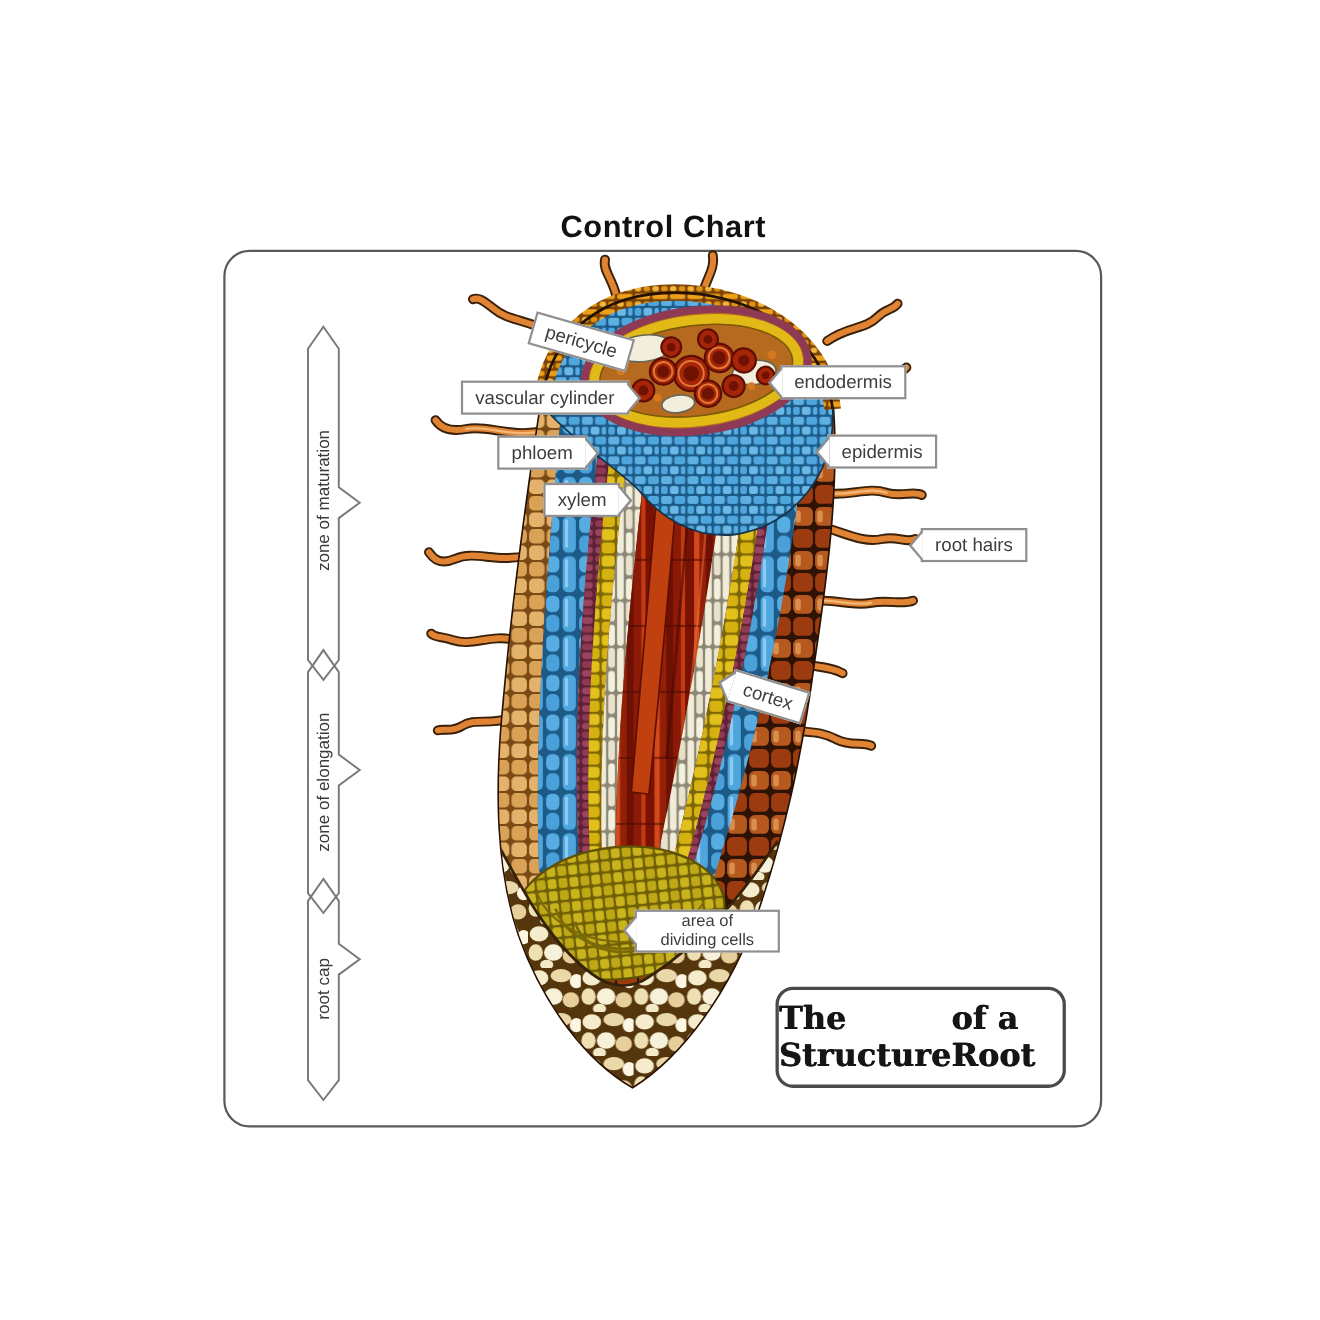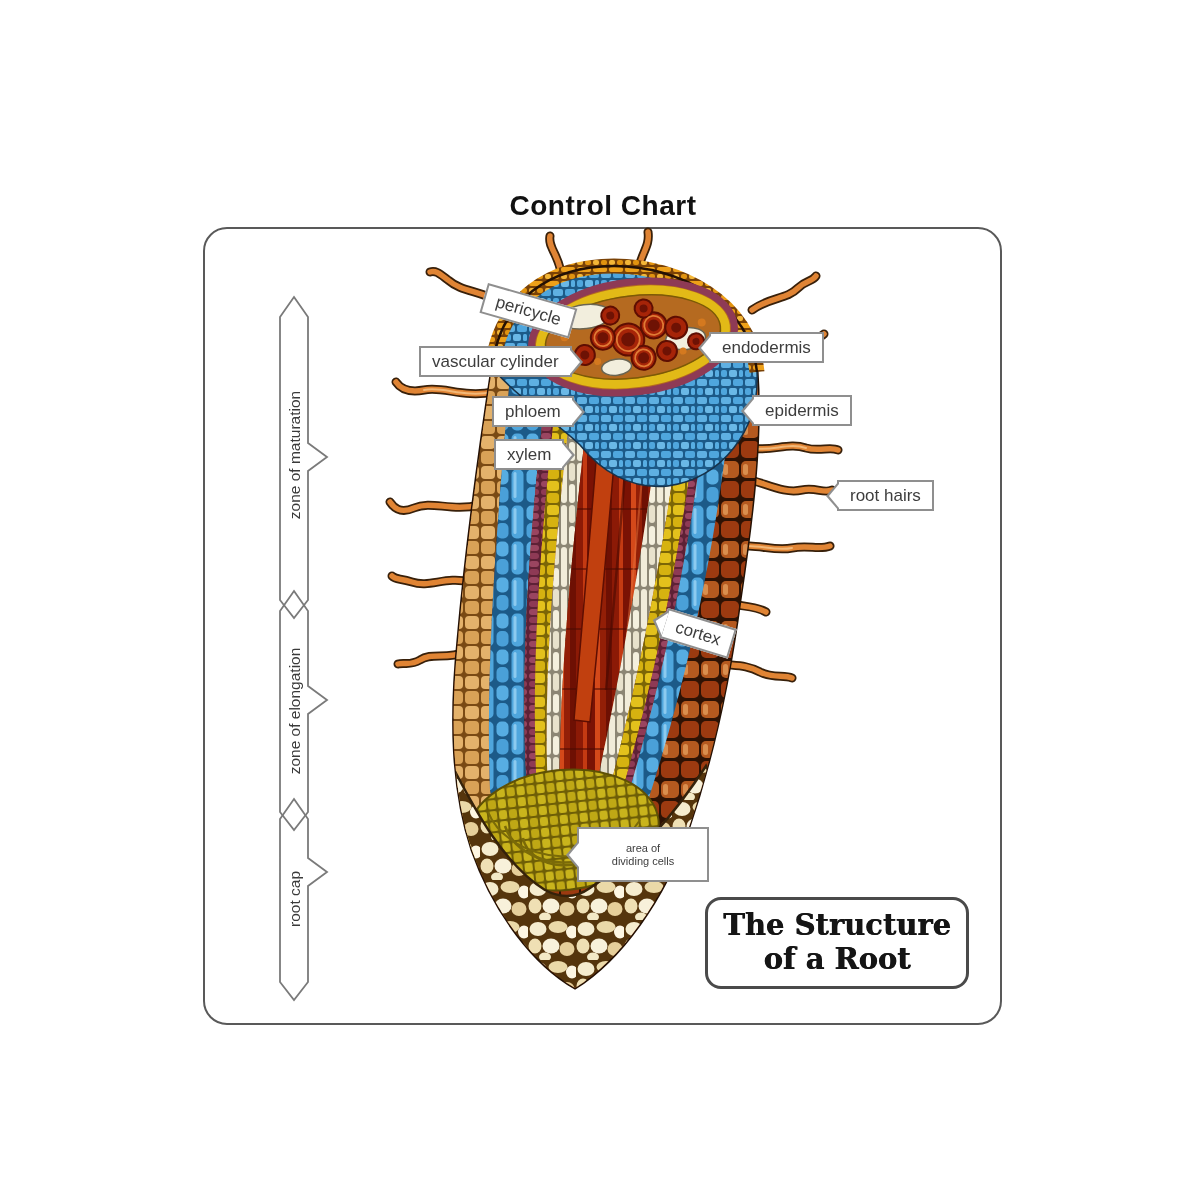--- a/index.html
+++ b/index.html
@@ -19,27 +19,27 @@
   .pt-r::before{content:"";position:absolute;left:100%;top:50%;transform:translateY(-50%);
          border-top:15px solid transparent;border-bottom:15px solid transparent;border-left:13px solid #8f8f8f;}
   .pt-r::after{content:"";position:absolute;left:100%;top:50%;transform:translateY(-50%);
          border-top:12px solid transparent;border-bottom:12px solid transparent;border-left:10px solid #fff;}
   .pt-l::before{content:"";position:absolute;right:100%;top:50%;transform:translateY(-50%);
          border-top:15px solid transparent;border-bottom:15px solid transparent;border-right:13px solid #8f8f8f;}
   .pt-l::after{content:"";position:absolute;right:100%;top:50%;transform:translateY(-50%);
          border-top:12px solid transparent;border-bottom:12px solid transparent;border-right:10px solid #fff;}
   .rot16{transform:rotate(16deg);transform-origin:0 0;}
   .rot17{transform:rotate(17deg);transform-origin:0 0;}
-  .label.multi{white-space:normal;text-align:center;font-size:11px;padding:13px 8px;width:112px;line-height:1.15;}
+  .label.multi{white-space:normal;text-align:center;font-size:15px;padding:0 8px;width:112px;line-height:1.15;}
   
   .zonetext{position:absolute;color:#3a3a3a;font-size:15.5px;white-space:nowrap;z-index:3;
             transform:translate(-50%,-50%) rotate(-90deg);}
   
   .caption{position:absolute;left:705px;top:897px;width:258px;height:86px;border:3px solid #4a4a4a;
-           border-radius:16px;display:flex;flex-direction:column;align-items:center;justify-content:center;
+           border-radius:16px;display:flex;align-items:center;justify-content:center;
            z-index:3;background:#fff;}
   .caption div{font-family:"DejaVu Serif", serif;font-weight:bold;font-size:29px;line-height:1.17;
            color:#151515;text-shadow:.6px 0 0 #151515;}
 </style>
 </head>
 <body>
 
 <div id="stage">
 
   <div class="frame"></div>
@@ -272,21 +272,21 @@
     <g fill="none" stroke="#7a7a7a" stroke-width="1.8" stroke-linejoin="miter">
       <path d="M 294,297 L 308,317 L 308,443 L 327,457 L 308,471 L 308,600 L 294,618 L 280,600 L 280,317 Z"></path>
       <path d="M 294,591 L 308,611 L 308,686 L 327,700 L 308,714 L 308,812 L 294,830 L 280,812 L 280,611 Z"></path>
       <path d="M 294,799 L 308,819 L 308,858 L 327,872 L 308,886 L 308,982 L 294,1000 L 280,982 L 280,819 Z"></path>
     </g>
   </svg>
 
   <div class="label rot16" style="left:488px;top:283px;">pericycle</div>
   <div class="label pt-r" style="left:399px;top:346px;margin-left:20px;">vascular cylinder</div>
   <div class="label pt-l" style="left:709px;top:332px;">endodermis</div>
-  <div class="label pt-r" style="left:452px;top:396px;margin-left:40px;">phloem</div>
+  <div class="label pt-r" style="left:452px;top:396px;">phloem</div>
   <div class="label pt-l" style="left:752px;top:395px;">epidermis</div>
   <div class="label pt-r" style="left:494px;top:439px;">xylem</div>
   <div class="label pt-l" style="left:837px;top:452px;margin-top:28px;">root hairs</div>
   <div class="label pt-l rot17" style="left:668px;top:608px;">cortex</div>
   <div class="label pt-l multi" style="left:577px;top:827px;">
     <span>area of</span><br>
     <span>dividing cells</span>
   </div>
 
   <div class="zonetext" style="left:295px;top:455px;">zone of maturation</div>

